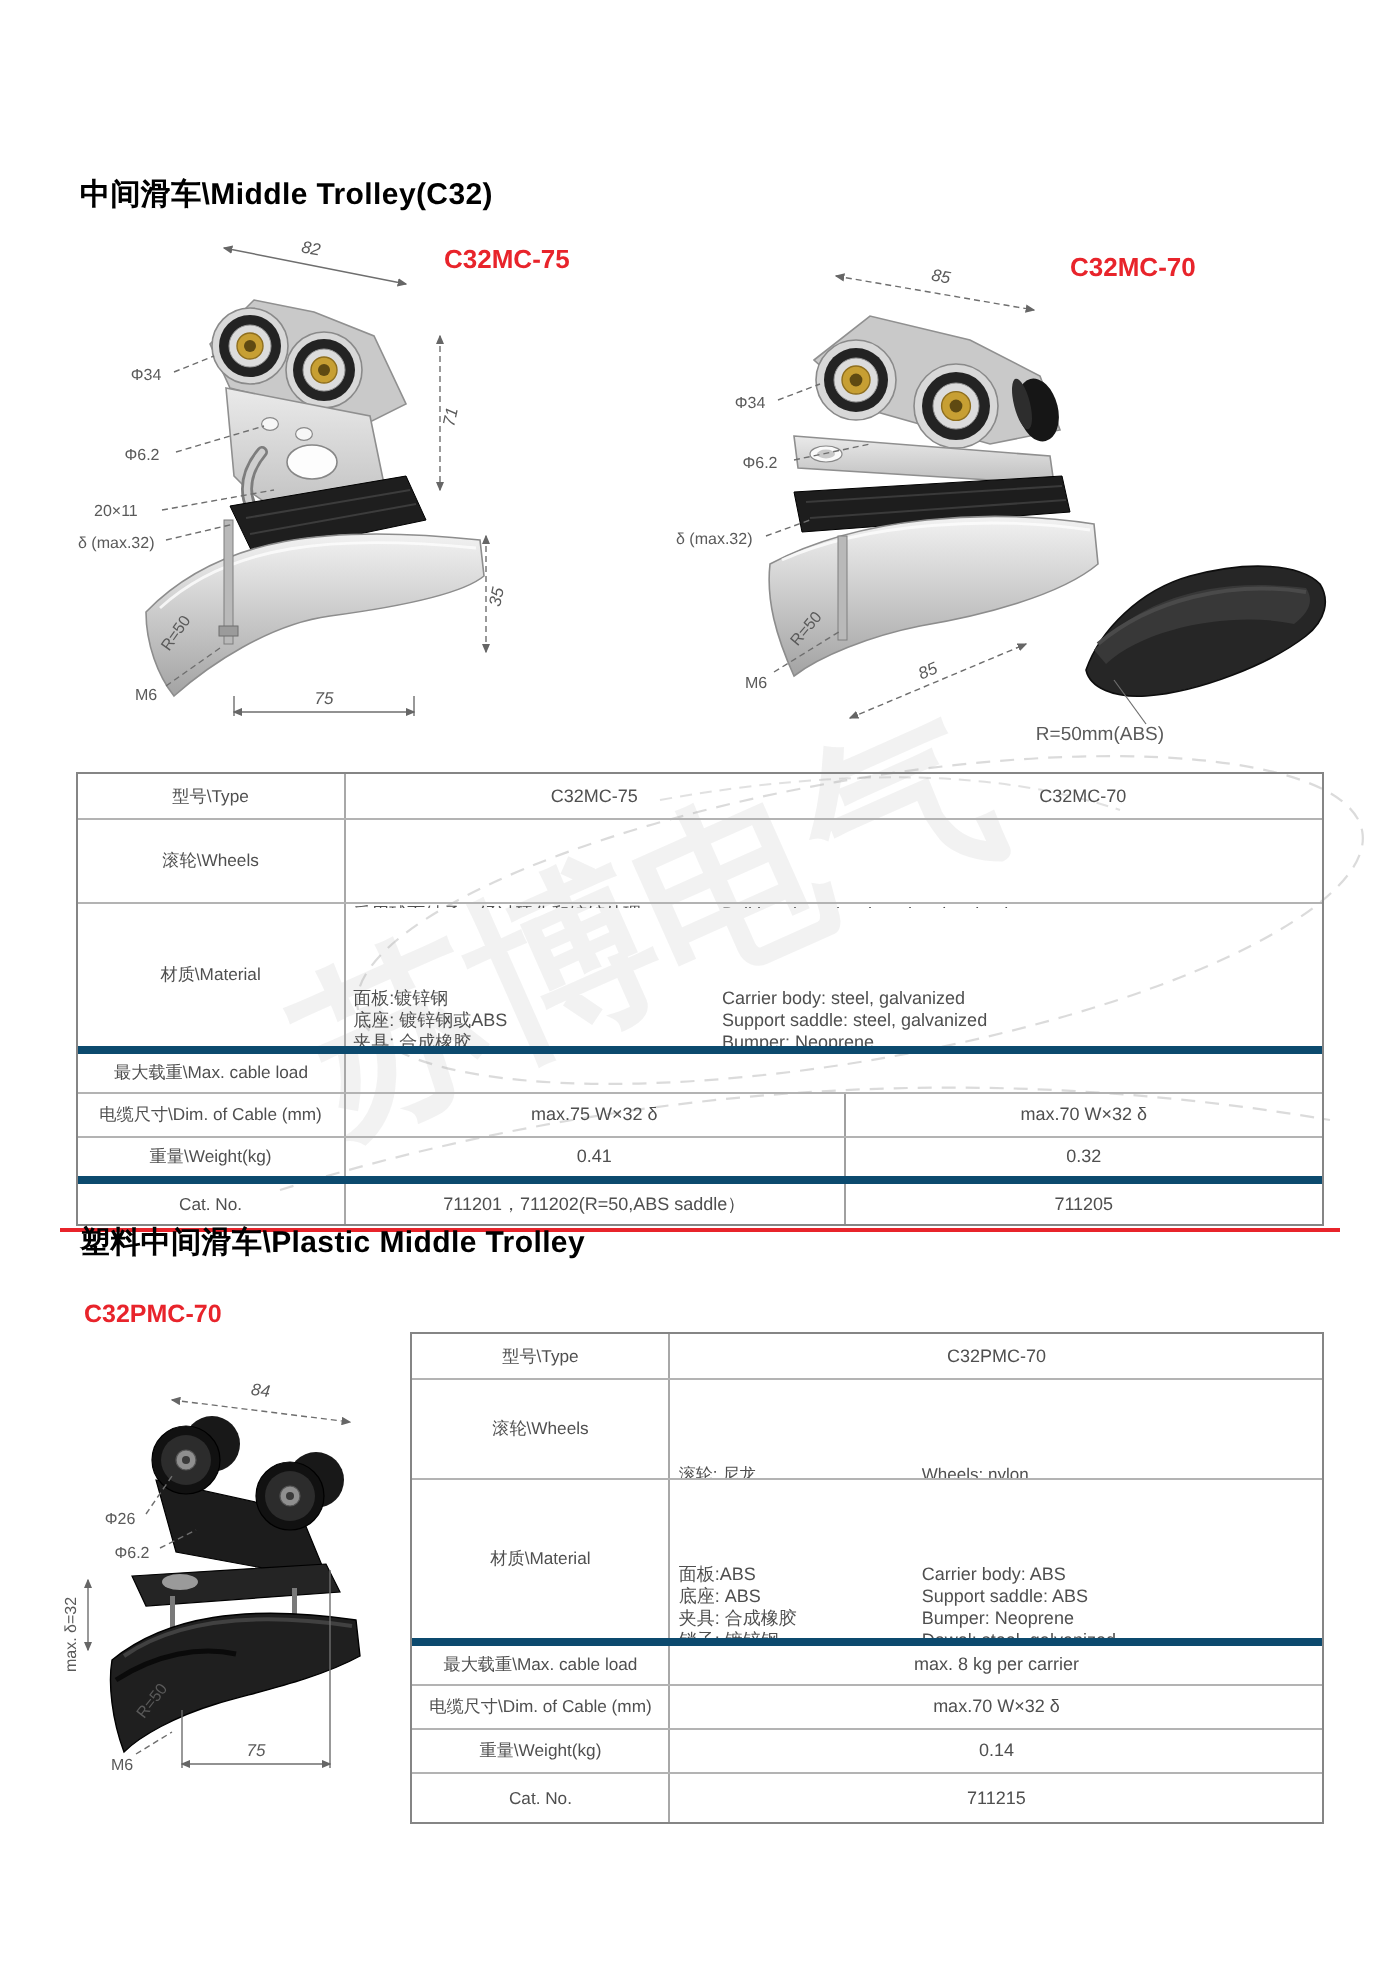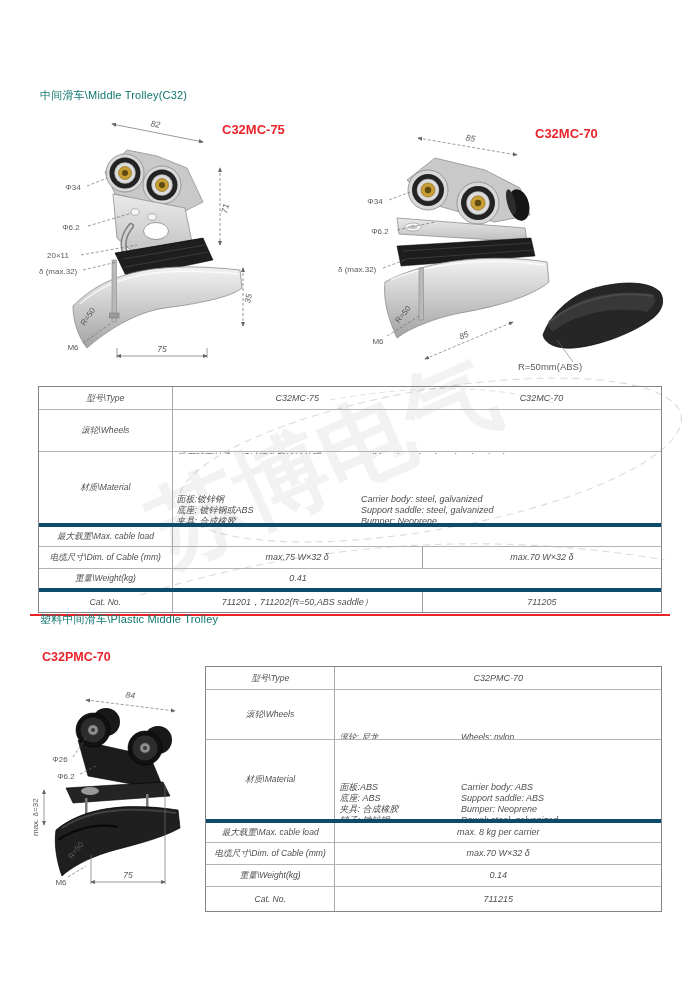--- a/index.html
+++ b/index.html
@@ -1,23 +1,23 @@
 <!DOCTYPE html>
 <html><head>
 <meta charset="utf-8">
 <style>
   html,body{margin:0;padding:0;}
   body{font-family:"Liberation Sans","DejaVu Sans",sans-serif;background:#fff;}
   .page{position:relative;width:700px;height:990px;background:#fff;overflow:hidden;}
   .abs{position:absolute;}
-  .sec-title{color:#0f766e;font-weight:normal;font-size:11px;letter-spacing:.2px;}
+  .sec-title{color:#000000;font-weight:bold;font-size:15px;letter-spacing:.2px;}
   .model-red{color:#e8242b;font-weight:bold;font-size:12.5px;}
   .divider{background:#e8242b;height:2px;}
   
-  .tbl{position:absolute;border:1px solid #858585;box-sizing:border-box;background:transparent;color:#4f4f4f;font-style:italic;}
+  .tbl{position:absolute;border:1px solid #858585;box-sizing:border-box;background:transparent;color:#4f4f4f;}
   .trow{display:flex;box-sizing:border-box;border-top:1px solid #b3b3b3;}
   .trow.first{border-top:none;}
   .trow.heavy{border-top:4px solid #0c4a6e;}
   .cell{box-sizing:border-box;padding:2px 4px;font-size:9px;line-height:1.22;overflow:hidden;}
   .cell.center{display:flex;align-items:center;justify-content:center;text-align:center;padding:1px 2px;}
   .cell.lbl{border-right:1px solid #a8a8a8;font-size:8.6px;}
   .cell.vdiv{border-left:1px solid #a0a0a0;}
   .pre{white-space:pre-line;margin-top:40px;}
   .dimtxt{fill:#5a5a5a;font-size:8.5px;font-style:italic;font-family:"Liberation Sans",sans-serif;}
   .dimtxt2{fill:#5a5a5a;font-size:8px;font-family:"Liberation Sans",sans-serif;}
@@ -235,20 +235,21 @@
       <div class="cell lbl center" style="width:134px;">最大载重\Max. cable load</div>
     </div>
     <div class="trow" style="height:22px;">
       <div class="cell lbl center" style="width:134px;">电缆尺寸\Dim. of Cable (mm)</div>
       <div class="cell center" style="width:250px;">max.75 W×32 δ</div>
       <div class="cell center vdiv" style="width:240px;">max.70 W×32 δ</div>
     </div>
     <div class="trow" style="height:20px;">
       <div class="cell lbl center" style="width:134px;">重量\Weight(kg)</div>
       <div class="cell center" style="width:250px;">0.41</div>
+      <div class="cell center vdiv" style="width:240px;">0.32</div>
     </div>
     <div class="trow heavy" style="height:24px;">
       <div class="cell lbl center" style="width:134px;">Cat. No.</div>
       <div class="cell center" style="width:250px;">711201，711202(R=50,ABS saddle）</div>
       <div class="cell center vdiv" style="width:240px;">711205</div>
     </div>
   </div>
 
   <div class="abs divider" style="left:30px;top:614px;width:640px;"></div>
 

